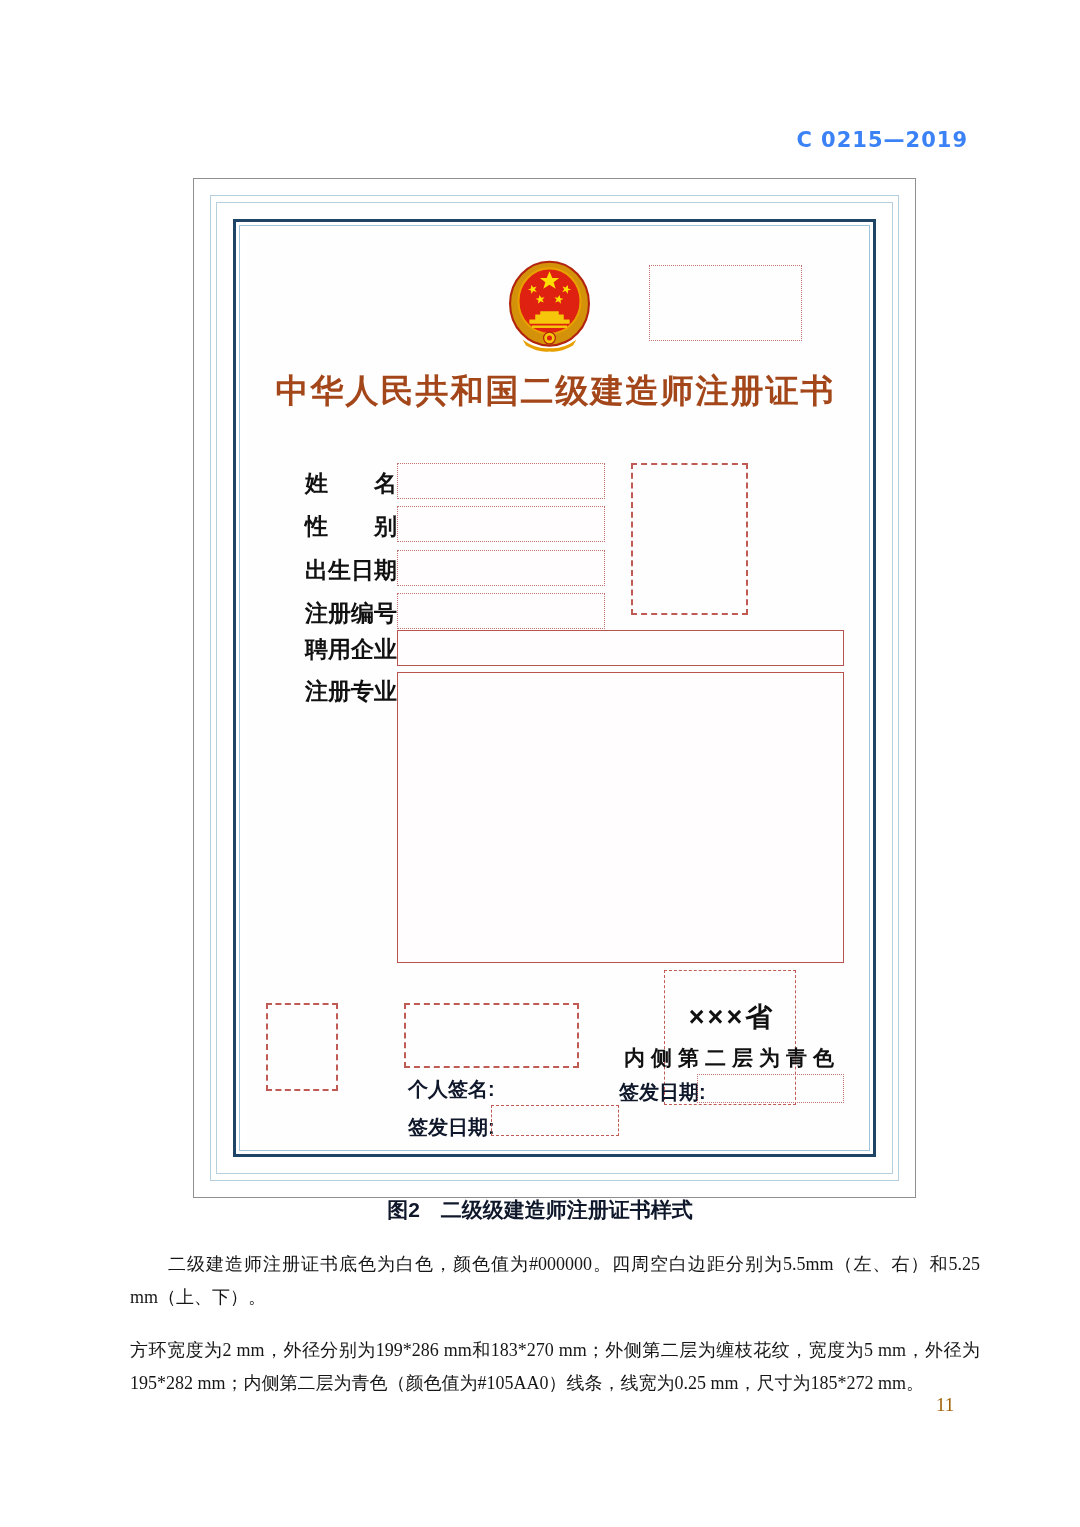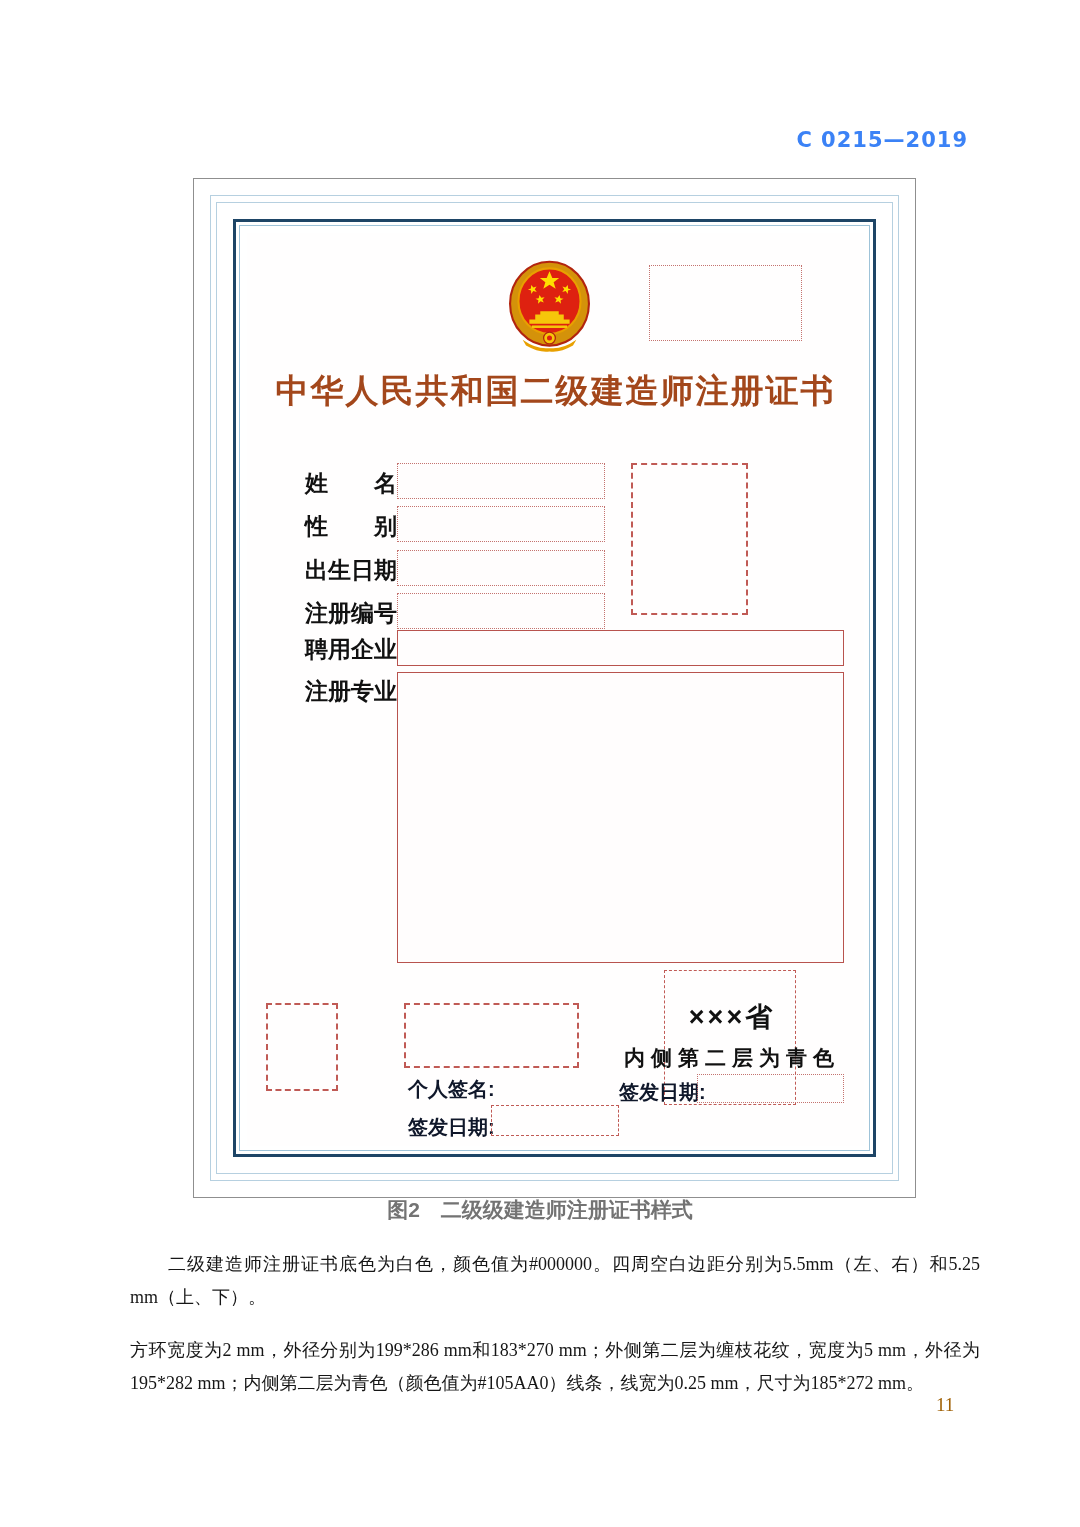--- a/index.html
+++ b/index.html
@@ -71,21 +71,21 @@
     position:absolute; left:450px; top:841px; width:147px; height:29px;
     border:1px dotted #c4736f;
   }
   .issuer { position:absolute; left:370px; top:766px; width:230px; text-align:center; color:#111; }
   .issuer-l1 { font-size:27px; font-weight:bold; letter-spacing:3px; white-space:nowrap; }
   .issuer-l2 { font-size:21px; font-weight:bold; letter-spacing:6px; white-space:nowrap; margin-top:9px; }
 
   
   .fig-caption {
     position:absolute; left:0; top:1196px; width:100%; text-align:center;
-    font-size:21px; font-weight:bold; color:#737373;
+    font-size:21px; font-weight:bold; color:#0f172a;
   }
   .body-text {
     position:absolute; left:130px; top:1228px; width:850px;
     font-family:"Liberation Serif", serif; font-size:18px; color:#161616;
   }
   .body-line { height:33px; line-height:33px; white-space:nowrap; overflow:visible; }
   .body-line.fill { white-space:normal; text-align:justify; text-align-last:justify;margin-top:20px; }
   .body-line.indent { padding-left:38px; }
   .body-line.fill.indent { text-indent:38px; padding-left:0; }
   .page-number {

